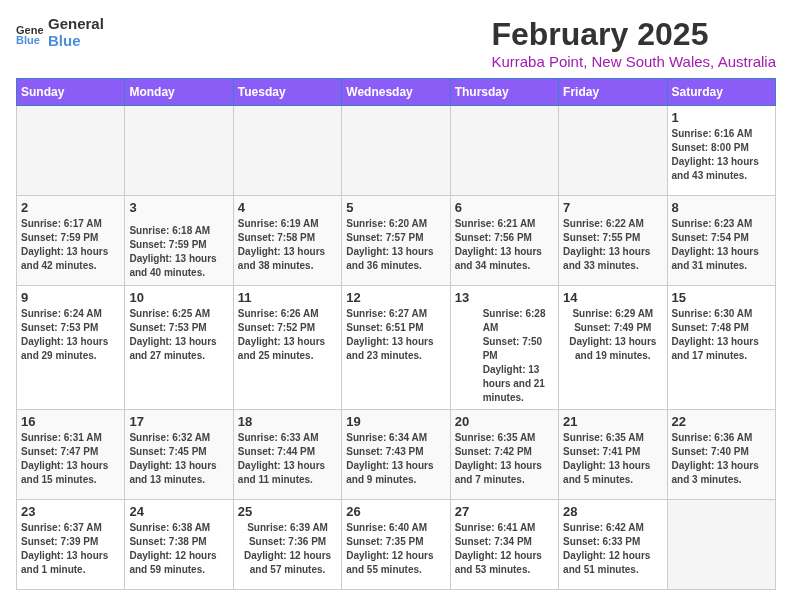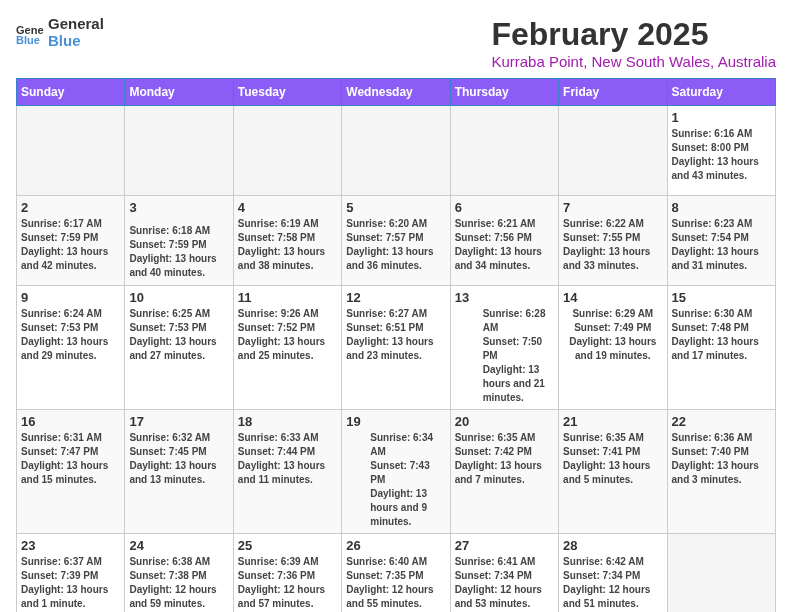--- a/index.html
+++ b/index.html
@@ -179,21 +179,21 @@
 Daylight: 13 hours and 29 minutes.</div>
         </td>
         <td>
           <span class="day-number">10</span>
           <div class="day-info" style="white-space: pre-line;">Sunrise: 6:25 AM
 Sunset: 7:53 PM
 Daylight: 13 hours and 27 minutes.</div>
         </td>
         <td>
           <span class="day-number">11</span>
-          <div class="day-info" style="white-space: pre-line;">Sunrise: 9:26 AM
+          <div class="day-info" style="white-space: pre-line;">Sunrise: 6:26 AM
 Sunset: 7:52 PM
 Daylight: 13 hours and 25 minutes.</div>
         </td>
         <td>
           <span class="day-number">12</span>
           <div class="day-info" style="white-space: pre-line;">Sunrise: 6:27 AM
 Sunset: 6:51 PM
 Daylight: 13 hours and 23 minutes.</div>
         </td>
         <td>
@@ -229,21 +229,21 @@
 Daylight: 13 hours and 13 minutes.</div>
         </td>
         <td>
           <span class="day-number">18</span>
           <div class="day-info" style="white-space: pre-line;">Sunrise: 6:33 AM
 Sunset: 7:44 PM
 Daylight: 13 hours and 11 minutes.</div>
         </td>
         <td>
           <span class="day-number">19</span>
-          <div class="day-info" style="white-space: pre-line; margin-left: 24px;">Sunrise: 6:34 AM
+          <div class="day-info" style="white-space: pre-line;">Sunrise: 6:34 AM
 Sunset: 7:43 PM
 Daylight: 13 hours and 9 minutes.</div>
         </td>
         <td>
           <span class="day-number">20</span>
           <div class="day-info" style="white-space: pre-line;">Sunrise: 6:35 AM
 Sunset: 7:42 PM
 Daylight: 13 hours and 7 minutes.</div>
         </td>
         <td>
@@ -267,38 +267,38 @@
 Daylight: 13 hours and 1 minute.</div>
         </td>
         <td>
           <span class="day-number">24</span>
           <div class="day-info" style="white-space: pre-line;">Sunrise: 6:38 AM
 Sunset: 7:38 PM
 Daylight: 12 hours and 59 minutes.</div>
         </td>
         <td>
           <span class="day-number">25</span>
-          <div class="day-info" style="white-space: pre-line;">Sunrise: 6:39 AM
+          <div class="day-info" style="white-space: pre-line; text-align: center;">Sunrise: 6:39 AM
 Sunset: 7:36 PM
 Daylight: 12 hours and 57 minutes.</div>
         </td>
         <td>
           <span class="day-number">26</span>
           <div class="day-info" style="white-space: pre-line;">Sunrise: 6:40 AM
 Sunset: 7:35 PM
 Daylight: 12 hours and 55 minutes.</div>
         </td>
         <td>
           <span class="day-number">27</span>
           <div class="day-info" style="white-space: pre-line;">Sunrise: 6:41 AM
 Sunset: 7:34 PM
 Daylight: 12 hours and 53 minutes.</div>
         </td>
         <td>
           <span class="day-number">28</span>
           <div class="day-info" style="white-space: pre-line;">Sunrise: 6:42 AM
-Sunset: 7:34 PM
+Sunset: 6:33 PM
 Daylight: 12 hours and 51 minutes.</div>
         </td>
         <td class="empty-cell"></td>
       </tr>
     </tbody>
 </table>
 
 </body></html>

